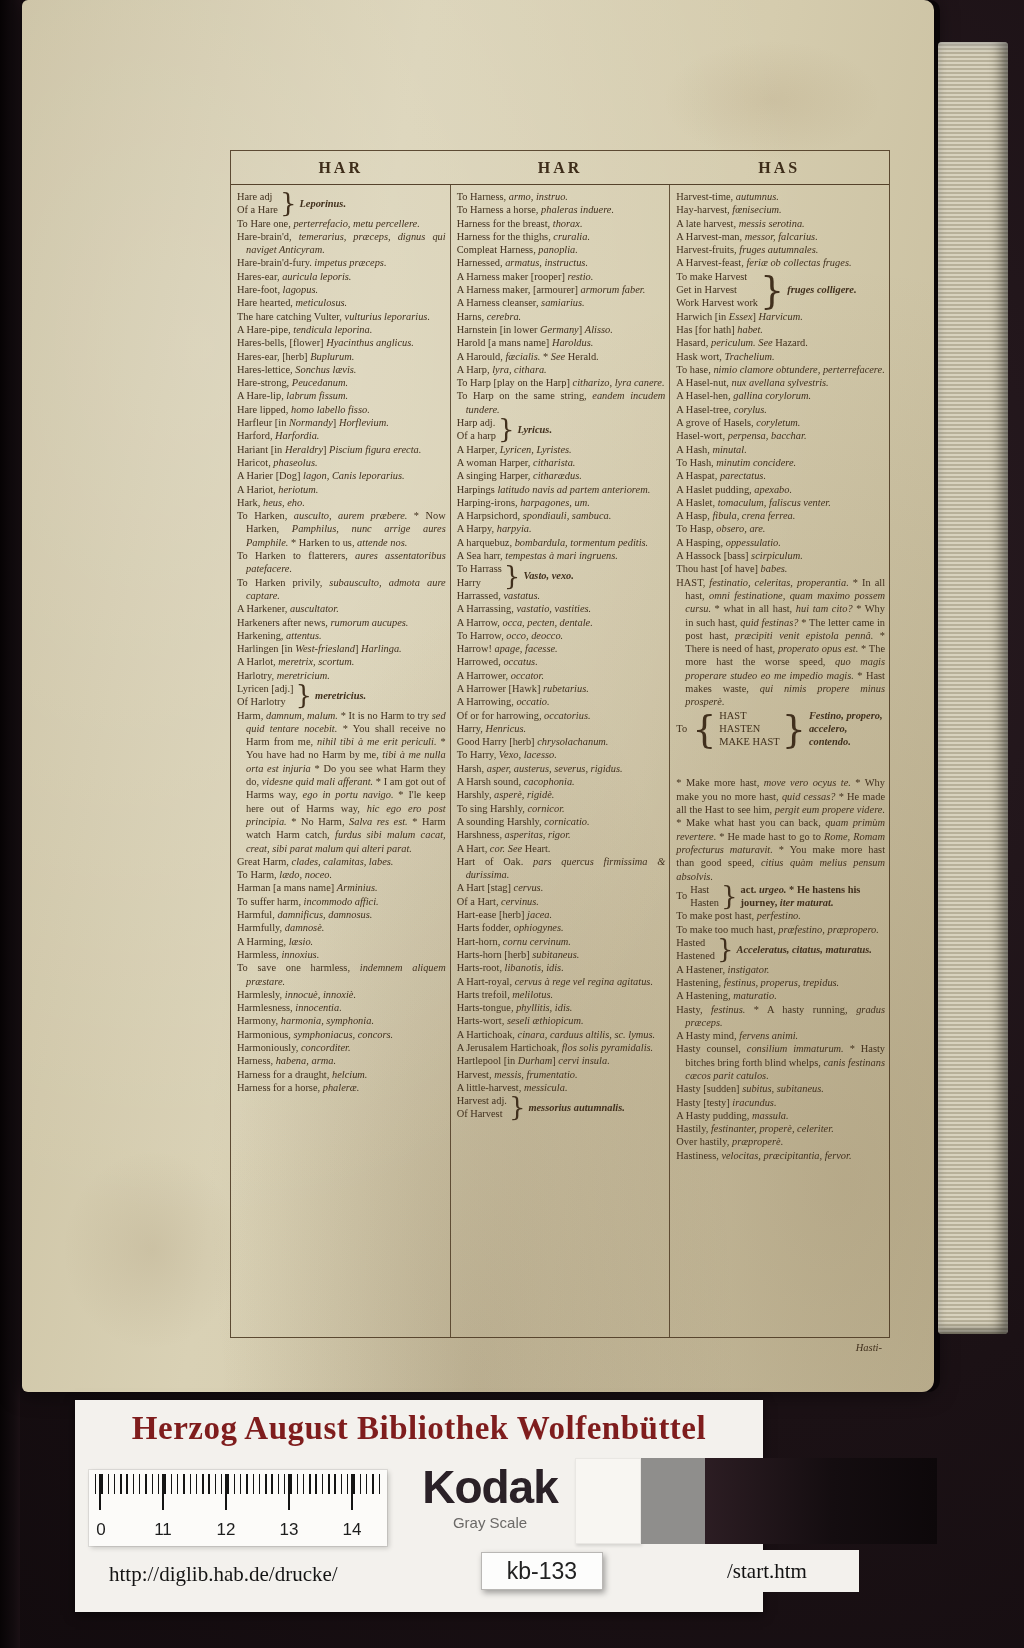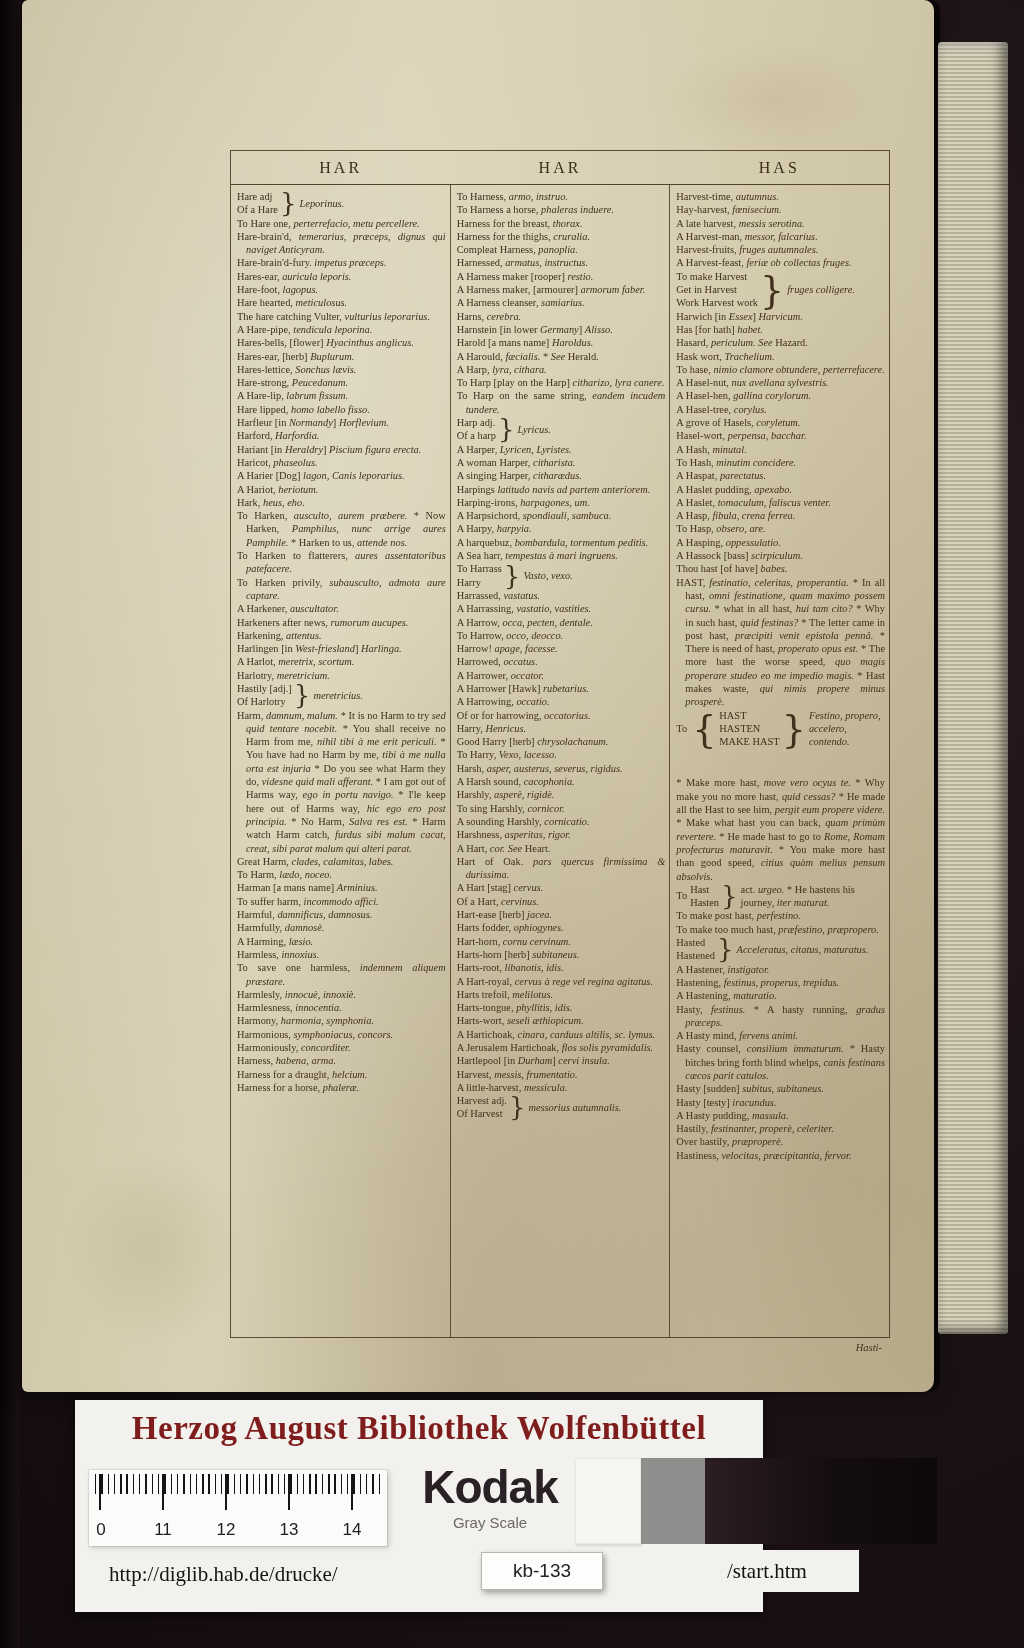--- a/index.html
+++ b/index.html
@@ -40,39 +40,39 @@
   
   .frame{
     position:absolute;left:208px;top:150px;width:660px;height:1188px;
     border:1.6px solid rgba(70,50,28,0.85);
     box-sizing:border-box;
     display:flex;flex-direction:column;
   }
   .header-row{display:flex;height:33px;border-bottom:1.8px solid rgba(70,50,28,0.9);}
   .header-cell{
     flex:1;text-align:center;
-    font-size:16px;letter-spacing:3px;color:#3e2d1a;font-weight:normal;
+    font-size:16px;letter-spacing:3px;color:#3e2d1a;font-weight:bold;
     padding-top:8px;
   }
   .cols{flex:1;display:flex;overflow:hidden;}
   .col{flex:1;padding:5px 4px 0 6px;overflow:hidden;box-sizing:border-box;}
   .col + .col{border-left:1.4px solid rgba(70,50,28,0.8);}
   .entry{
     font-size:10.4px;line-height:13.3px;color:#41301d;
     padding-left:9px;text-indent:-9px;text-align:justify;
   }
   .entry i{font-style:italic;}
   .brace-entry{display:flex;align-items:center;text-indent:0;padding-left:0;text-align:left;}
   .brace-pre{margin-right:3px;}
   .brace-left{display:flex;flex-direction:column;}
   .bl-line{white-space:nowrap;}
   .brace-glyph{font-family:"DejaVu Serif",serif;color:#41301d;margin:0 3px 0 2px;line-height:1;text-indent:0;}
   .brace-glyph.n2{font-size:26px;}
   .brace-glyph.n3{font-size:38px;}
-  .brace-right{flex:1;text-indent:0;}
+  .brace-right{flex:1;text-indent:0;font-weight:bold;}
   .cont{text-indent:0;padding-left:0;margin-top:28px;}
   .catchword{
     position:absolute;left:760px;top:1342px;width:100px;text-align:right;
     font-size:10.5px;color:#41301d;font-style:italic;
   }
   
   .label{
     position:absolute;left:75px;top:1400px;width:688px;height:212px;
     background:#f3f1ed;box-shadow:0 3px 10px rgba(0,0,0,0.55);
   }
@@ -101,21 +101,21 @@
   }
   .kodak-sub{font-family:"Liberation Sans",sans-serif;font-size:15px;color:#6b6967;margin-top:4px;}
   .patch{position:absolute;top:58px;height:86px;}
   .patch-white{left:500px;width:66px;background:#f8f6f2;box-shadow:inset 0 0 0 1px rgba(0,0,0,0.06),1px 2px 3px rgba(0,0,0,0.12);}
   .patch-gray{left:566px;width:64px;background:#8f8e8c;}
   .patch-dark{left:630px;width:232px;background:linear-gradient(90deg,#2c1d23,#140d10 55%,#0d080a);}
   .kb-box{
     position:absolute;left:406px;top:152px;width:122px;height:38px;
     background:#fdfdfc;border:1px solid #b9b7b4;box-sizing:border-box;
     box-shadow:2px 3px 6px rgba(0,0,0,0.35);
-    font-family:"Liberation Sans",sans-serif;font-size:19px;color:#222;
+    font-family:"Liberation Sans",sans-serif;font-size:23px;color:#222;
     display:flex;align-items:center;justify-content:center;
   }
   .start-box{
     position:absolute;left:646px;top:150px;width:138px;height:42px;
     background:#f3f1ed;
     font-family:"Liberation Serif",serif;font-size:21px;color:#121212;
     display:flex;align-items:center;padding-left:6px;box-sizing:border-box;
   }
   .url{
     position:absolute;left:34px;top:162px;
@@ -172,21 +172,21 @@
           <div class="entry">To Harken to flatterers, <i>aures assentatoribus patefacere.</i></div>
           <div class="entry">To Harken privily, <i>subausculto, admota aure captare.</i></div>
           <div class="entry">A Harkener, <i>auscultator.</i></div>
           <div class="entry">Harkeners after news, <i>rumorum aucupes.</i></div>
           <div class="entry">Harkening, <i>attentus.</i></div>
           <div class="entry">Harlingen [in <i>West-friesland</i>] <i>Harlinga.</i></div>
           <div class="entry">A Harlot, <i>meretrix, scortum.</i></div>
           <div class="entry">Harlotry, <i>meretricium.</i></div>
           <div class="entry brace-entry">
             <span class="brace-left">
-              <span class="bl-line">Hastily [adj.]</span>
+              <span class="bl-line">Lyricen [adj.]</span>
               <span class="bl-line">Of Harlotry</span>
             </span>
             <span class="brace-glyph n2">}</span>
             <span class="brace-right"><i>meretricius.</i></span>
           </div>
           <div class="entry">Harm, <i>damnum, malum.</i> * It is no Harm to try <i>sed quid tentare nocebit.</i> * You shall receive no Harm from me, <i>nihil tibi à me erit periculi.</i> * You have had no Harm by me, <i>tibi à me nulla orta est injuria</i> * Do you see what Harm they do, <i>videsne quid mali afferant.</i> * I am got out of Harms way, <i>ego in portu navigo.</i> * I'le keep here out of Harms way, <i>hic ego ero post principia.</i> * No Harm, <i>Salva res est.</i> * Harm watch Harm catch, <i>furdus sibi malum cacat, creat, sibi parat malum qui alteri parat.</i></div>
           <div class="entry">Great Harm, <i>clades, calamitas, labes.</i></div>
           <div class="entry">To Harm, <i>lædo, noceo.</i></div>
           <div class="entry">Harman [a mans name] <i>Arminius.</i></div>
           <div class="entry">To suffer harm, <i>incommodo affici.</i></div>

